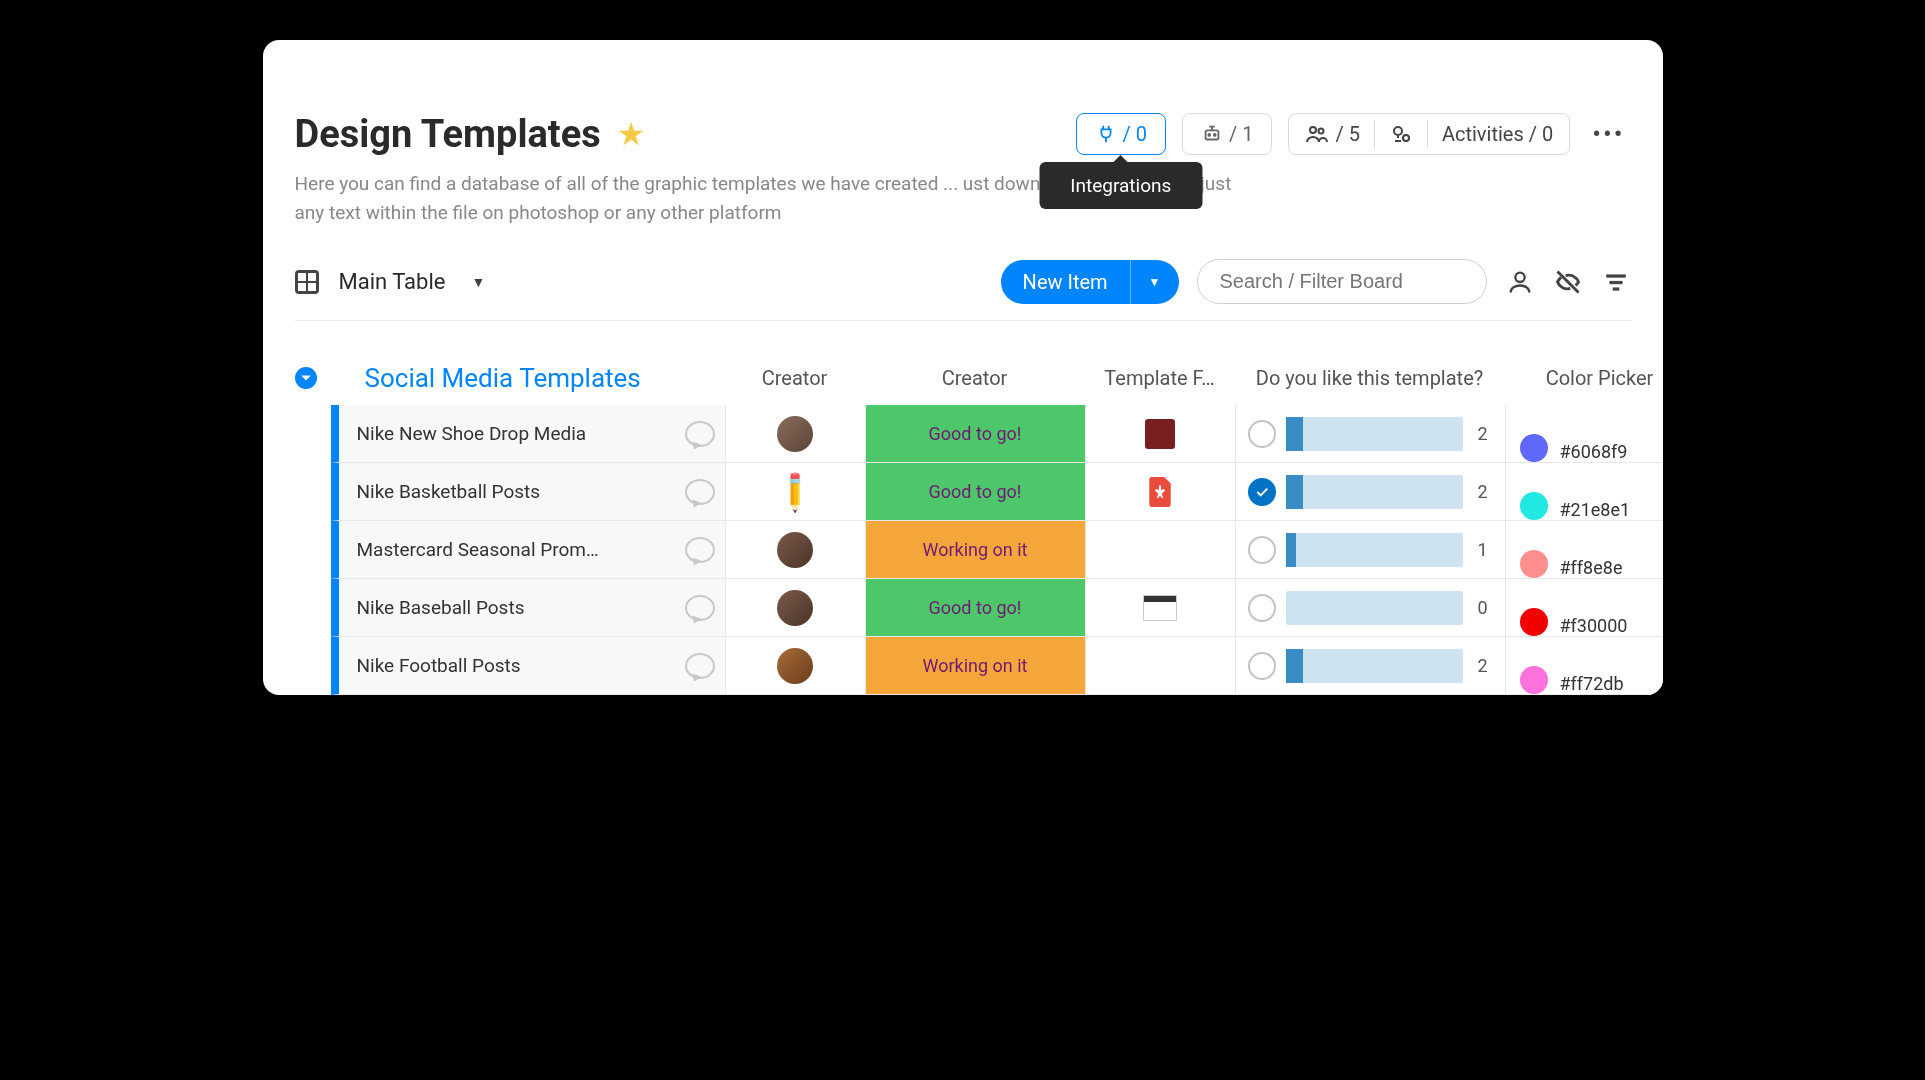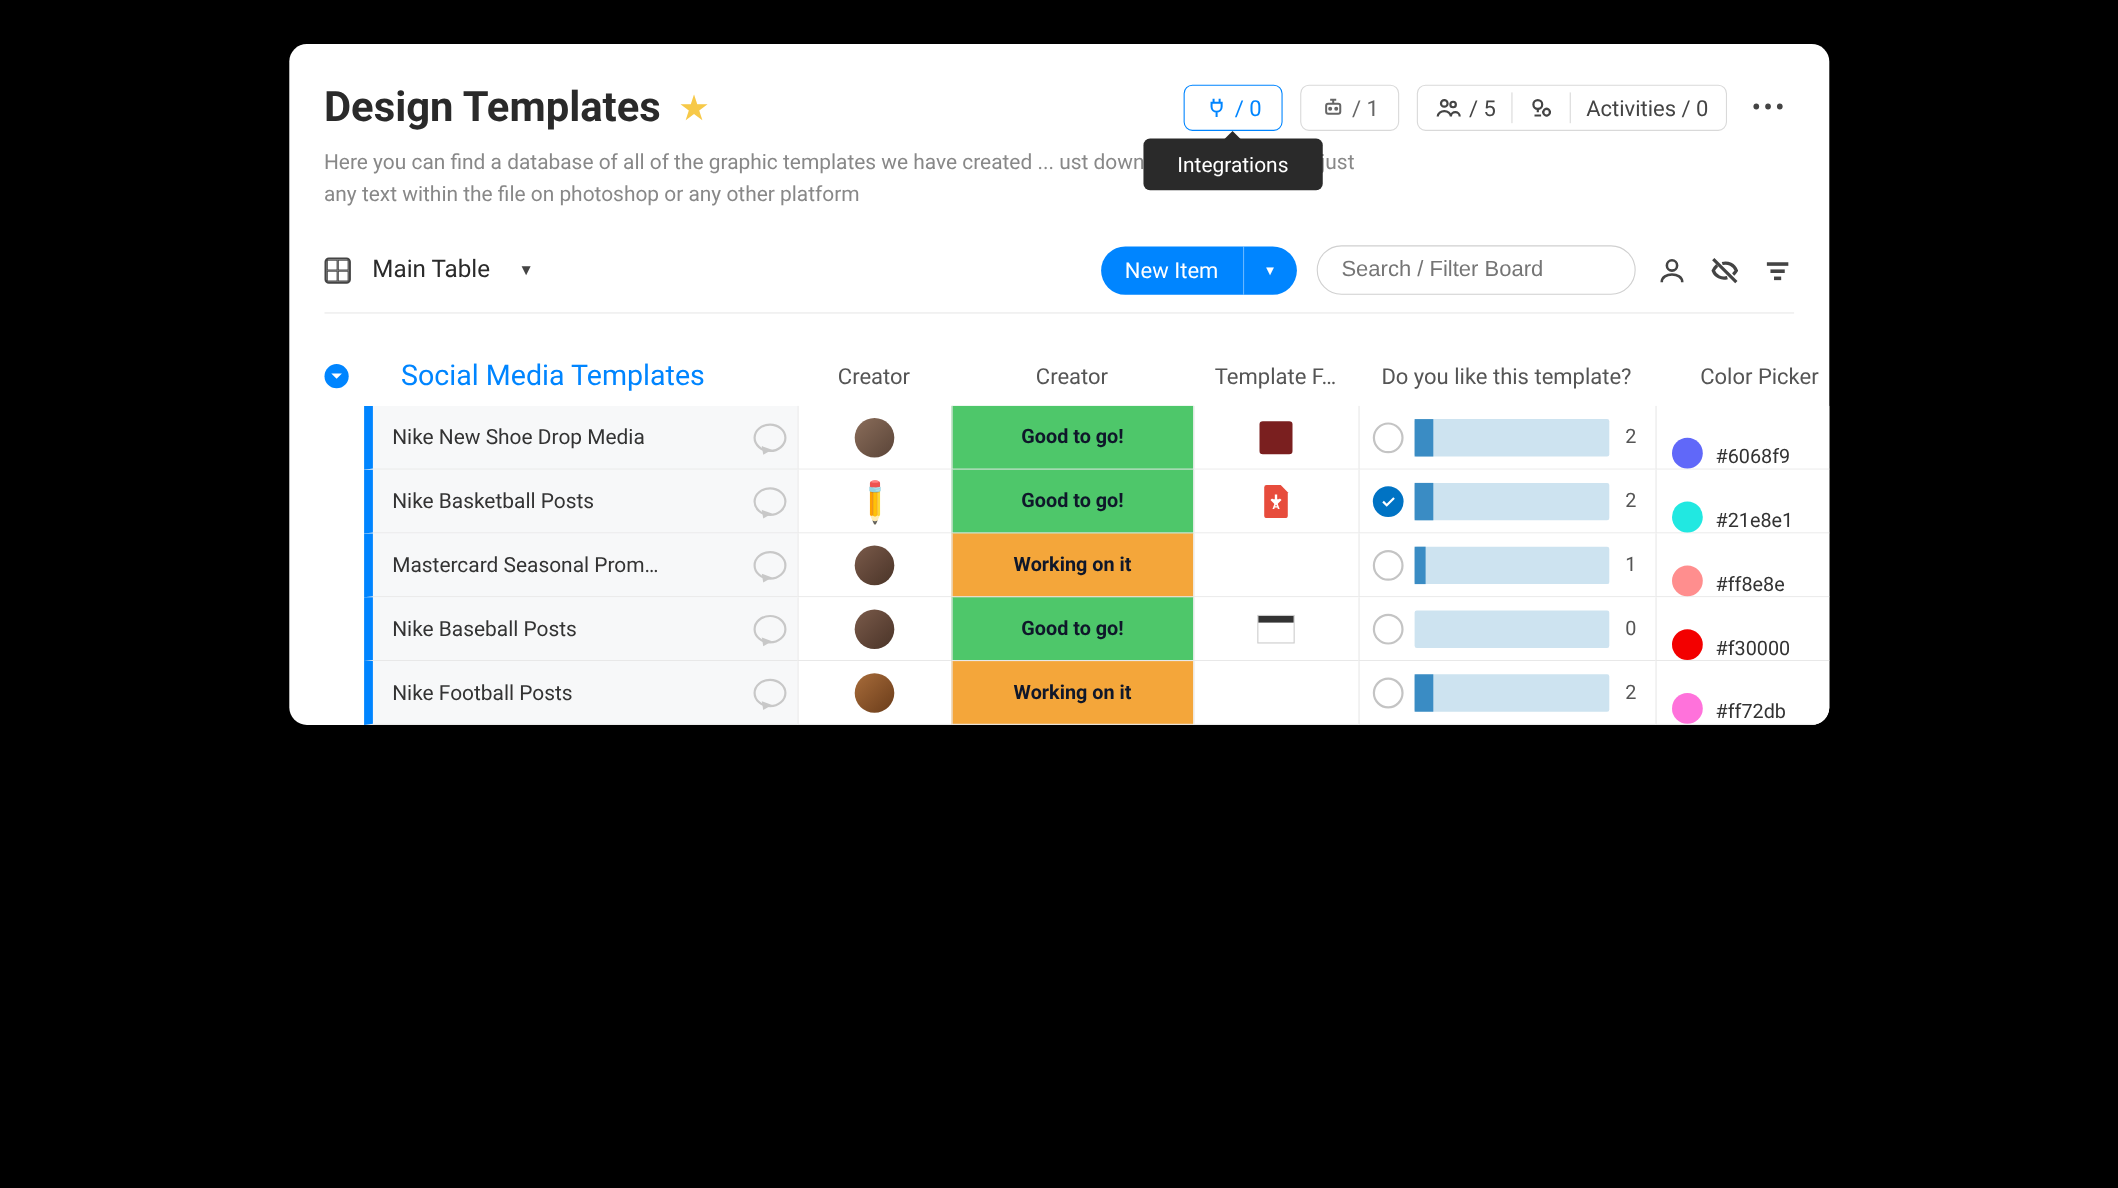--- a/index.html
+++ b/index.html
@@ -18,20 +18,21 @@
       width: 1400px;
       padding: 36px 32px 0 32px;
       box-shadow: 0 4px 20px rgba(0,0,0,0.4);
       overflow: hidden;
     }
     .header-row {
       display: flex;
       align-items: center;
       gap: 16px;
       position: relative;
+      margin-top: 36px;
     }
     .title {
       font-size: 38px;
       font-weight: 700;
       color: #2a2a2a;
     }
     .star-icon { color: #f7c948; font-size: 32px; }
     .spacer { flex: 1; }
     .hex-btn {
       display: flex;
@@ -218,21 +219,21 @@
       width: 36px; height: 36px; border-radius: 50%;
       background: #888;
       display:flex; align-items:center; justify-content:center;
       color:#fff; font-size:14px;
       background-size: cover;
     }
     .avatar.m1 { background: linear-gradient(135deg,#8a6d5a,#5a4438);}
     .avatar.f1 { background: linear-gradient(135deg,#7a5a4a,#4a3428);}
     .avatar.f2 { background: linear-gradient(135deg,#a86c3a,#6a3c1a);}
     .pencil-icon { transform: rotate(45deg); font-size: 28px;}
-    .status-cell { color:#0f172a; font-weight:700; }
+    .status-cell { color:#701a75; font-weight:400; }
     .status-good { background:#4ec76a; }
     .status-working { background:#f4a63a; }
     .file-thumb { width:30px; height:30px; background:#7a1f1f; border-radius:3px;}
     .file-doc { width:34px; height:26px; background:#fff; border:1px solid #ccc; position:relative;}
     .file-doc::before{content:'';position:absolute;top:0;left:0;right:0;height:6px;background:#333;}
     .vote-cell { display:flex; align-items:center; gap:10px; padding: 0 12px;}
     .vote-circle {
       width:28px; height:28px; border-radius:50%;
       border: 2.5px solid #c4c4c4;
       flex-shrink:0;

